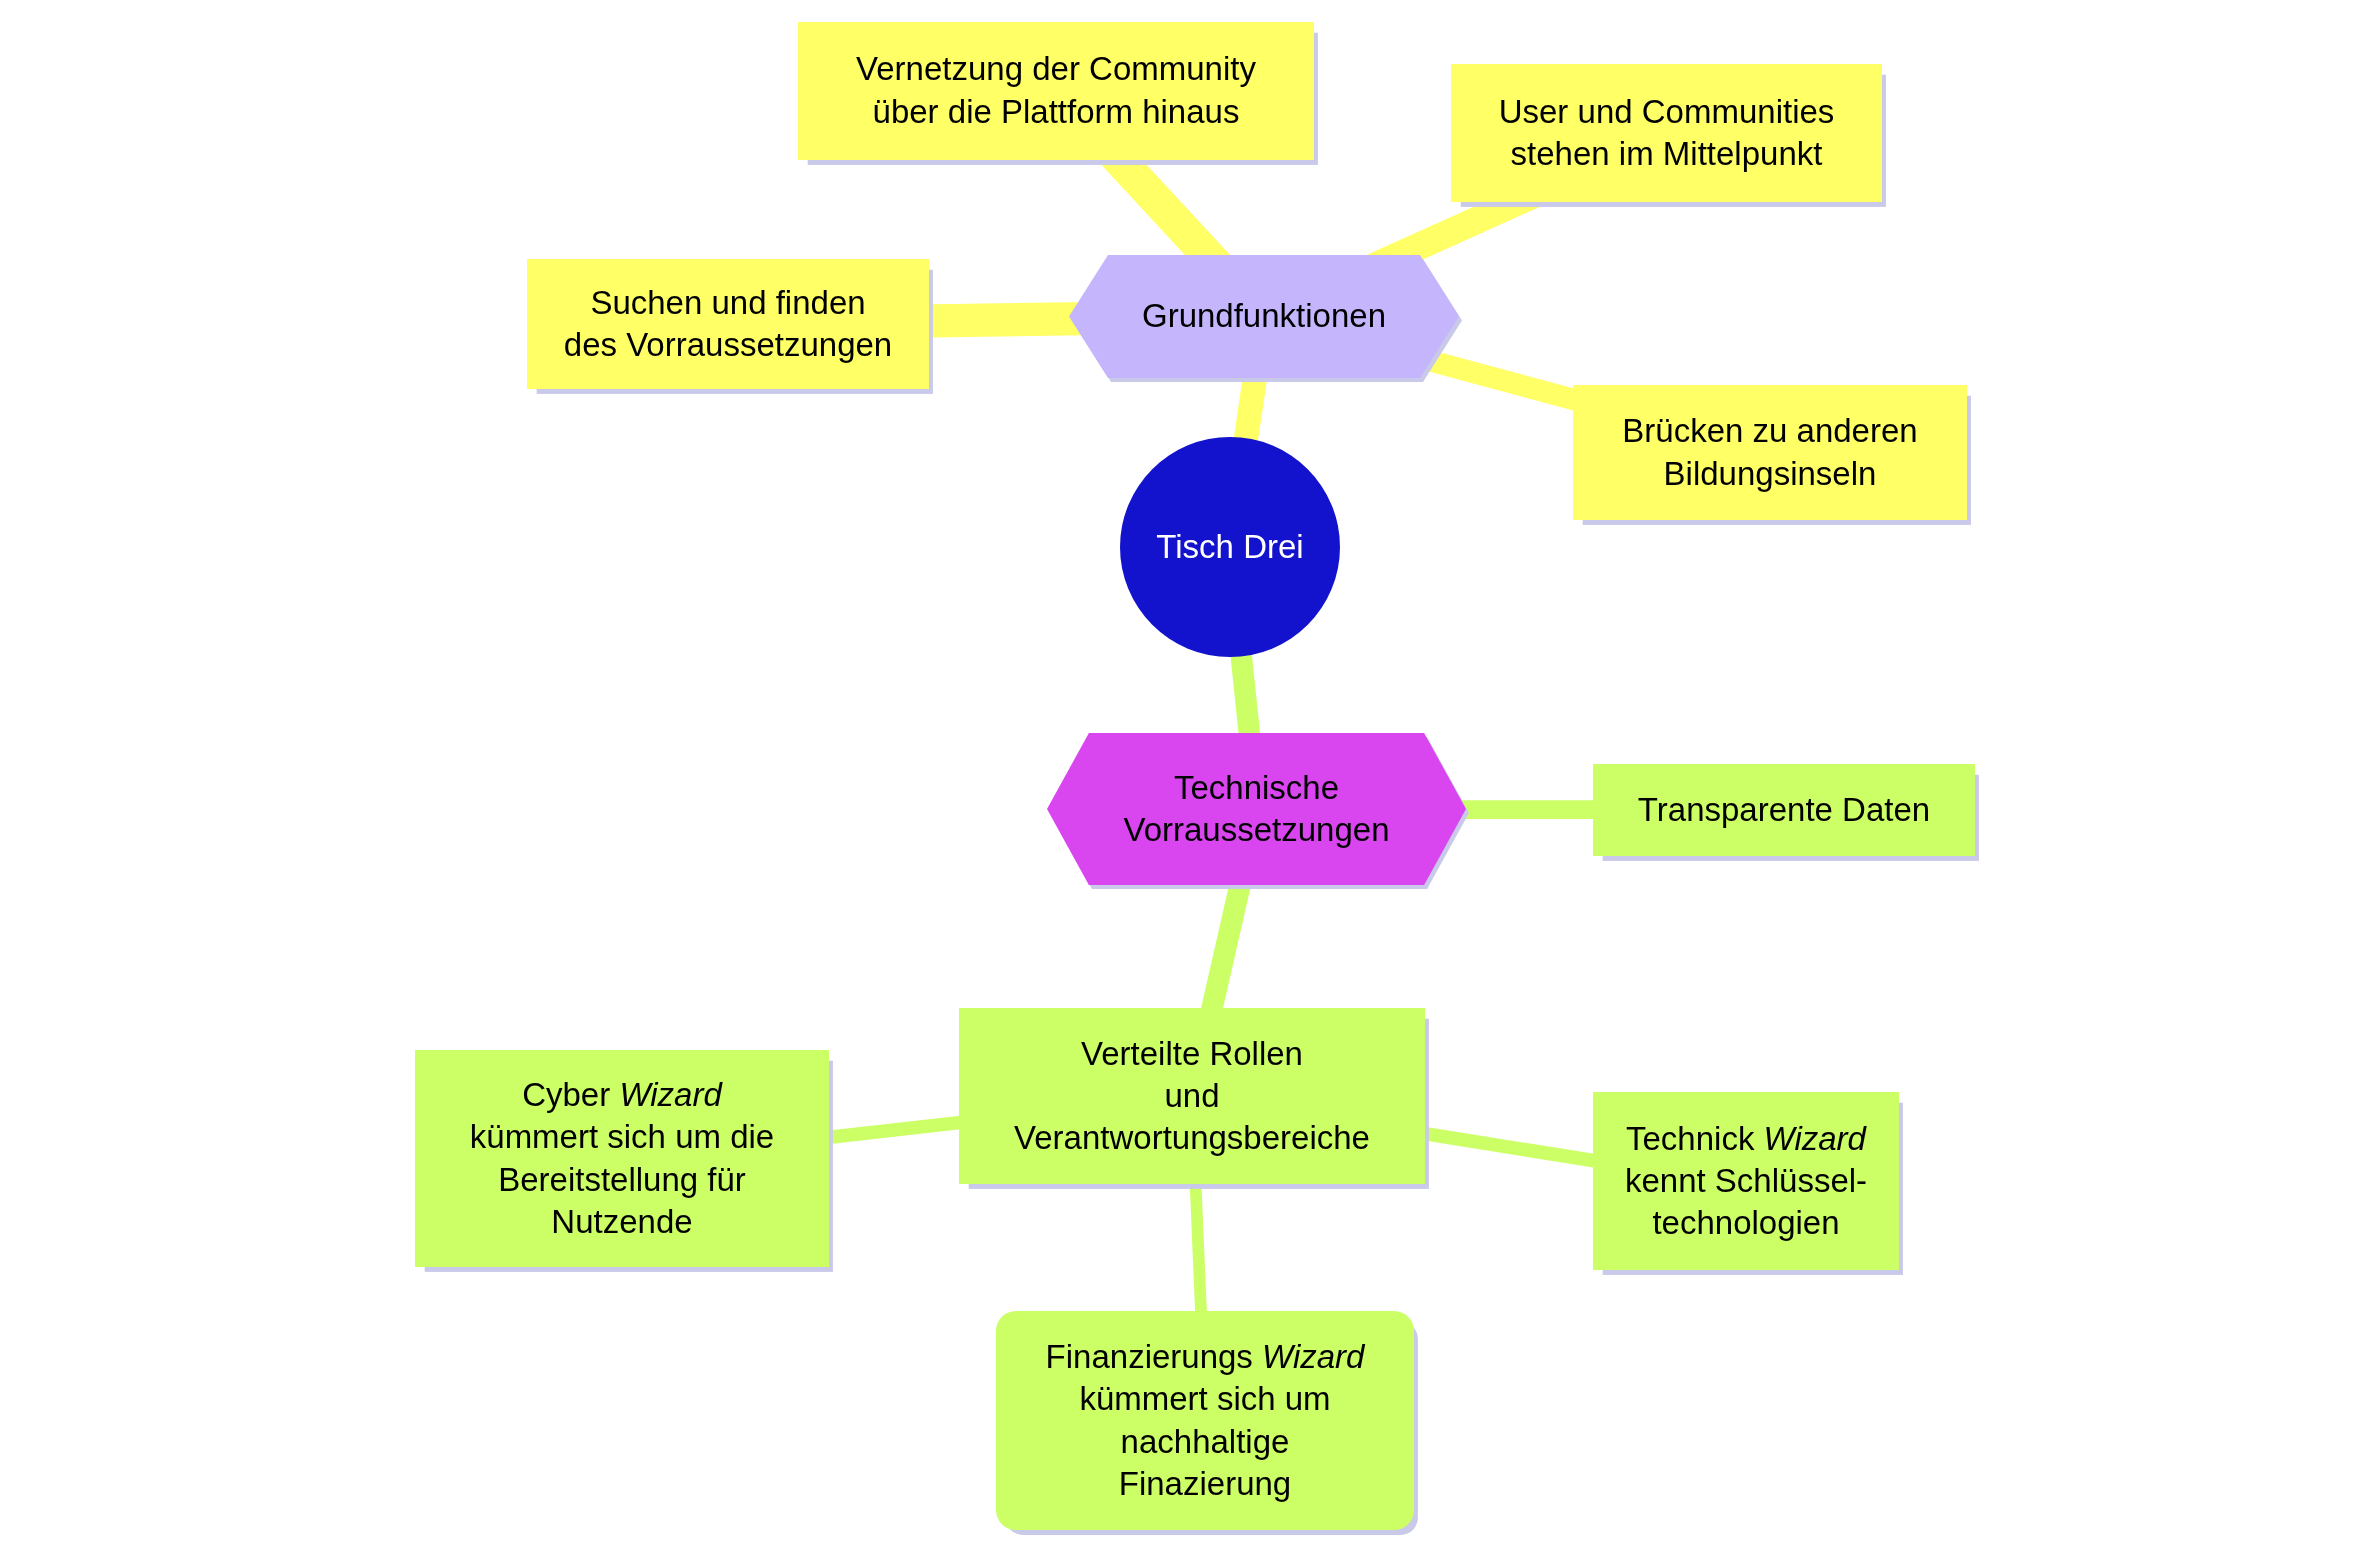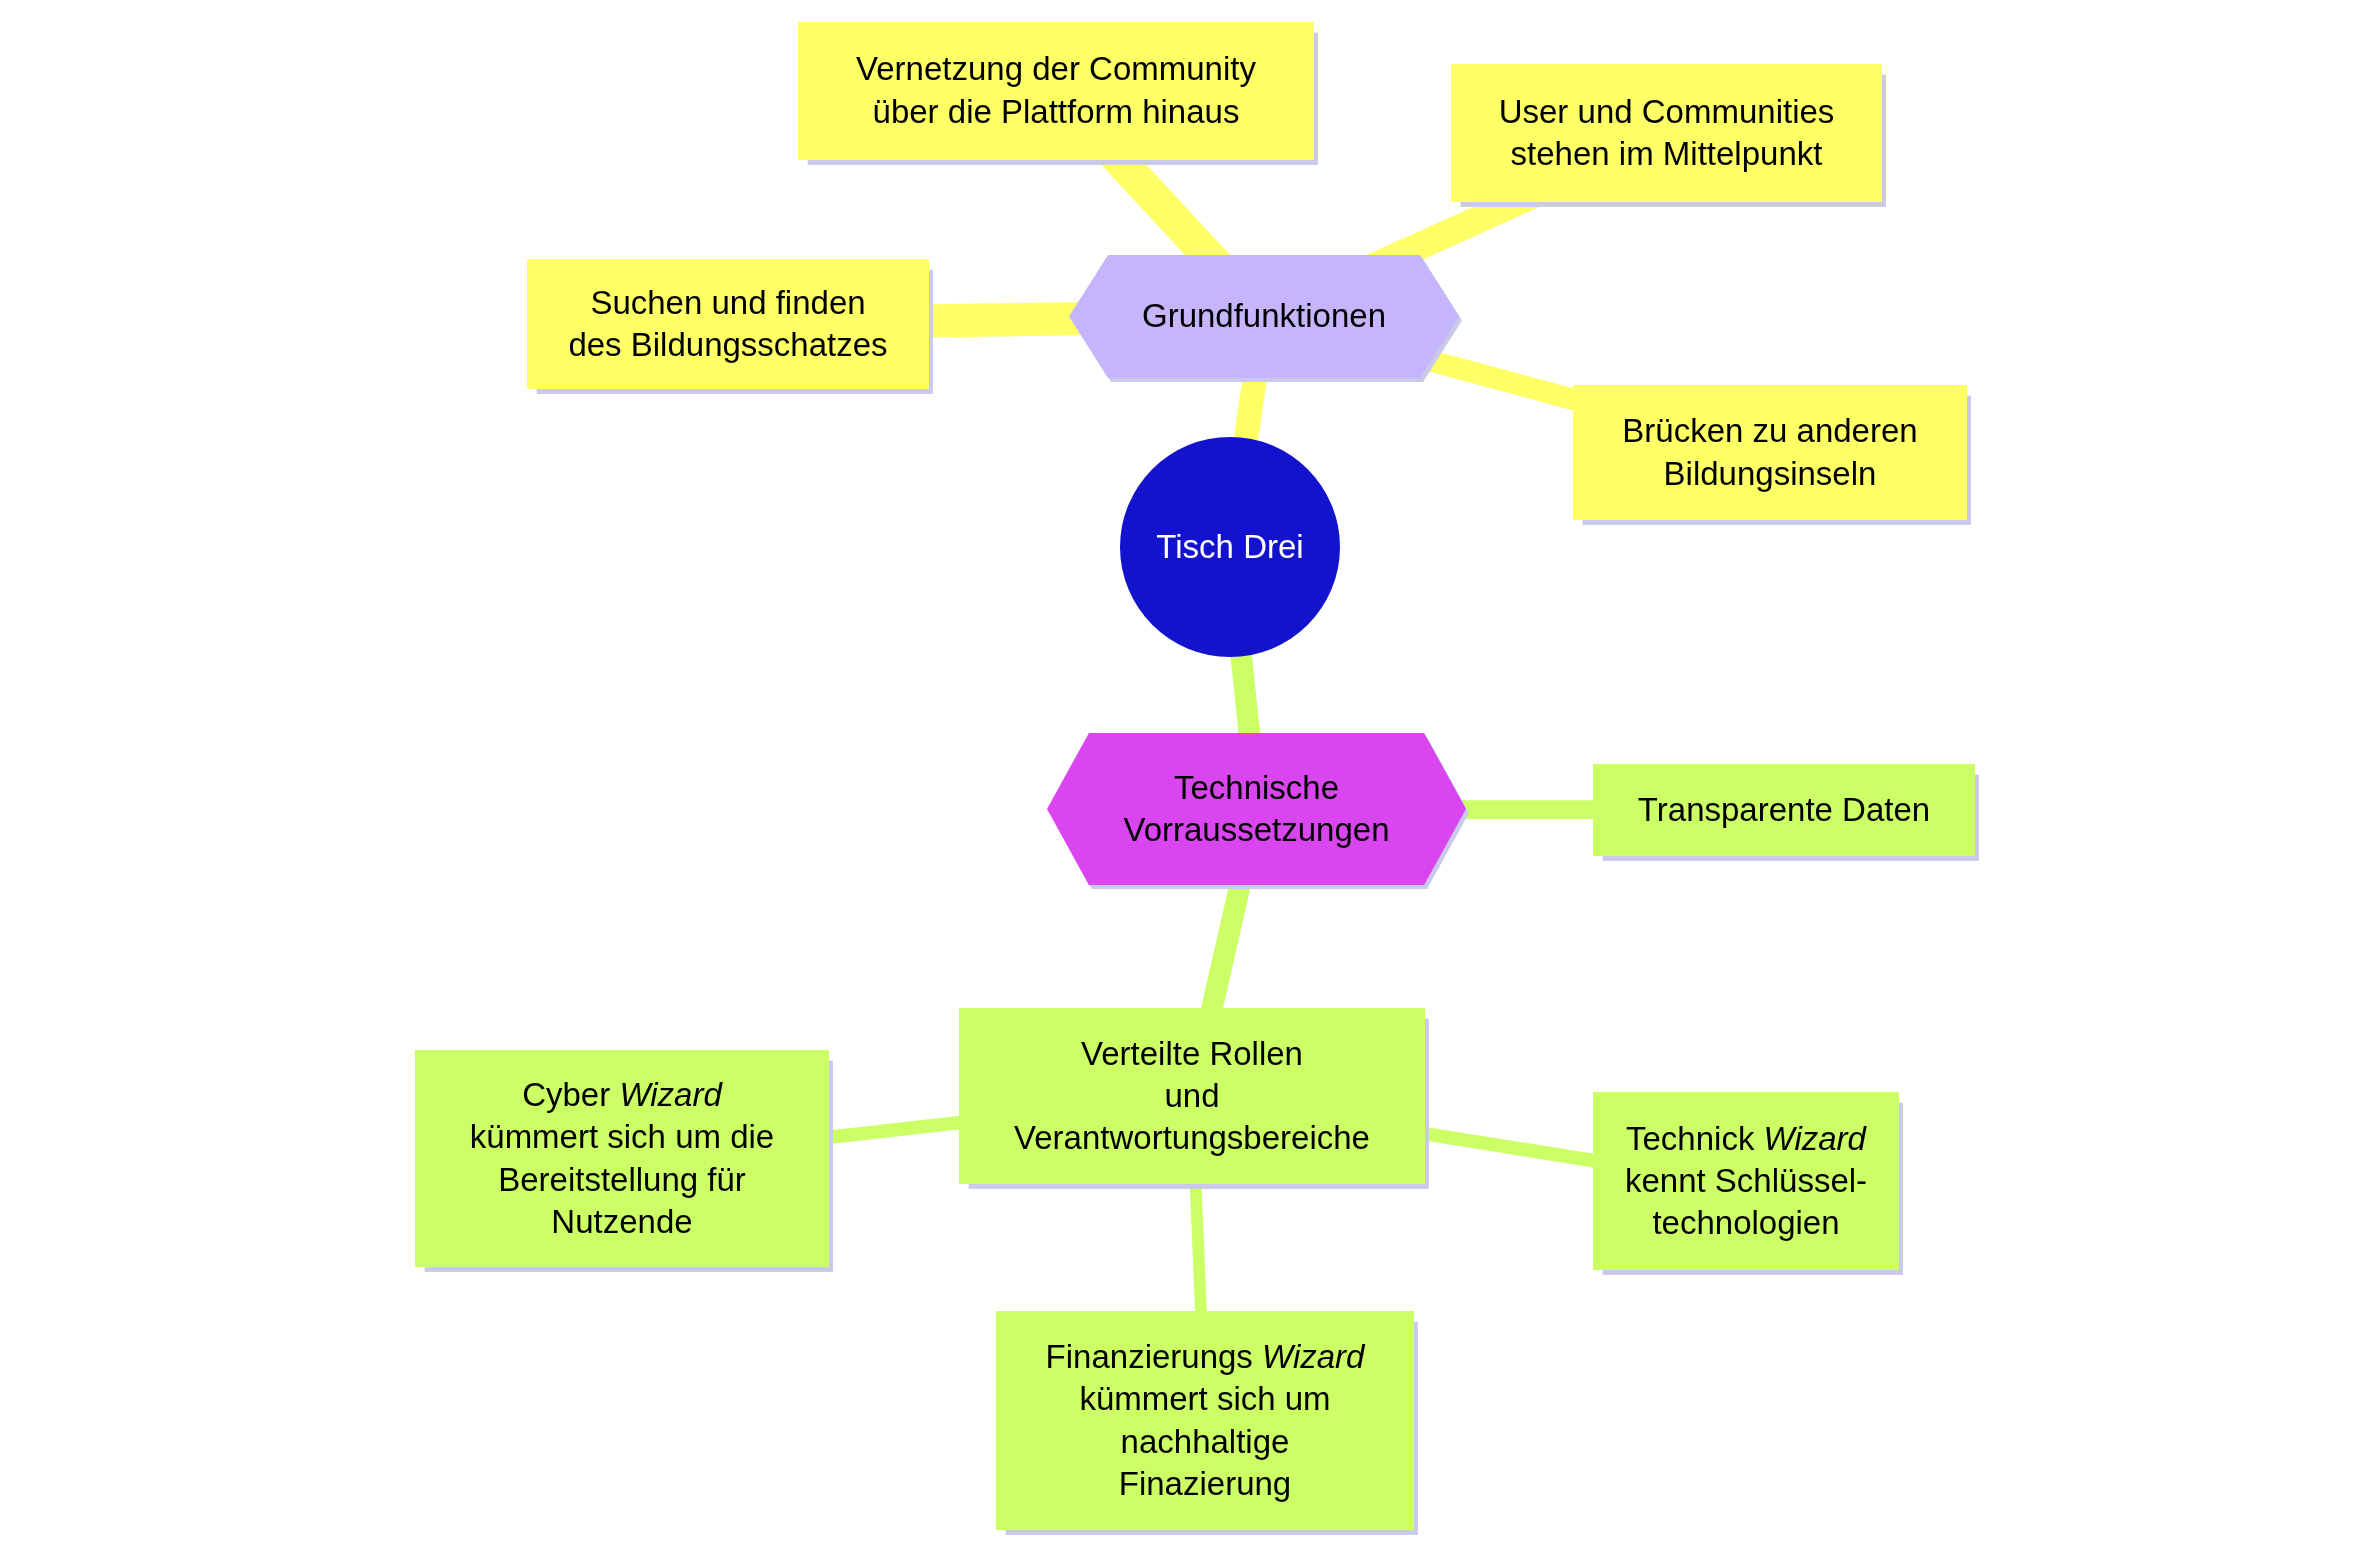--- a/index.html
+++ b/index.html
@@ -92,21 +92,21 @@
 über die Plattform hinaus</span>
   </div>
 
   <div class="node box-yellow" style="left:1451px; top:64px; width:431px; height:138px;">
     <span class="label">User und Communities
 stehen im Mittelpunkt</span>
   </div>
 
   <div class="node box-yellow" style="left:527px; top:259px; width:402px; height:130px;">
     <span class="label">Suchen und finden
-des Bildungsschatzes</span>
+des Vorraussetzungen</span>
   </div>
 
   <div class="node hex hex-yellow" style="left:1069px; top:255px; width:390px; height:123px;">
     <div class="hex-inner">
       <span class="label">Grundfunktionen</span>
     </div>
   </div>
 
   <div class="node box-yellow" style="left:1573px; top:385px; width:394px; height:135px;align-items:center;">
     <span class="label">Brücken zu anderen
@@ -140,21 +140,21 @@
 Bereitstellung für
 Nutzende</span></span>
   </div>
 
   <div class="node box-green" style="left:1557px; top:1092px; width:306px; height:178px;margin-left:36px;">
     <span class="label"><span>Technick </span><i>Wizard</i><span>
 kennt Schlüssel-
 technologien</span></span>
   </div>
 
-  <div class="node box-green" style="left:996px; top:1311px; width:418px; height:219px;">
+  <div class="node box-green" style="left:996px; top:1311px; width:418px; height:219px;border-radius:20px;">
     <span class="label"><span>Finanzierungs </span><i>Wizard</i><span>
 kümmert sich um
 nachhaltige
 Finazierung</span></span>
   </div>
 
 </div>
 
 
 </body></html>

